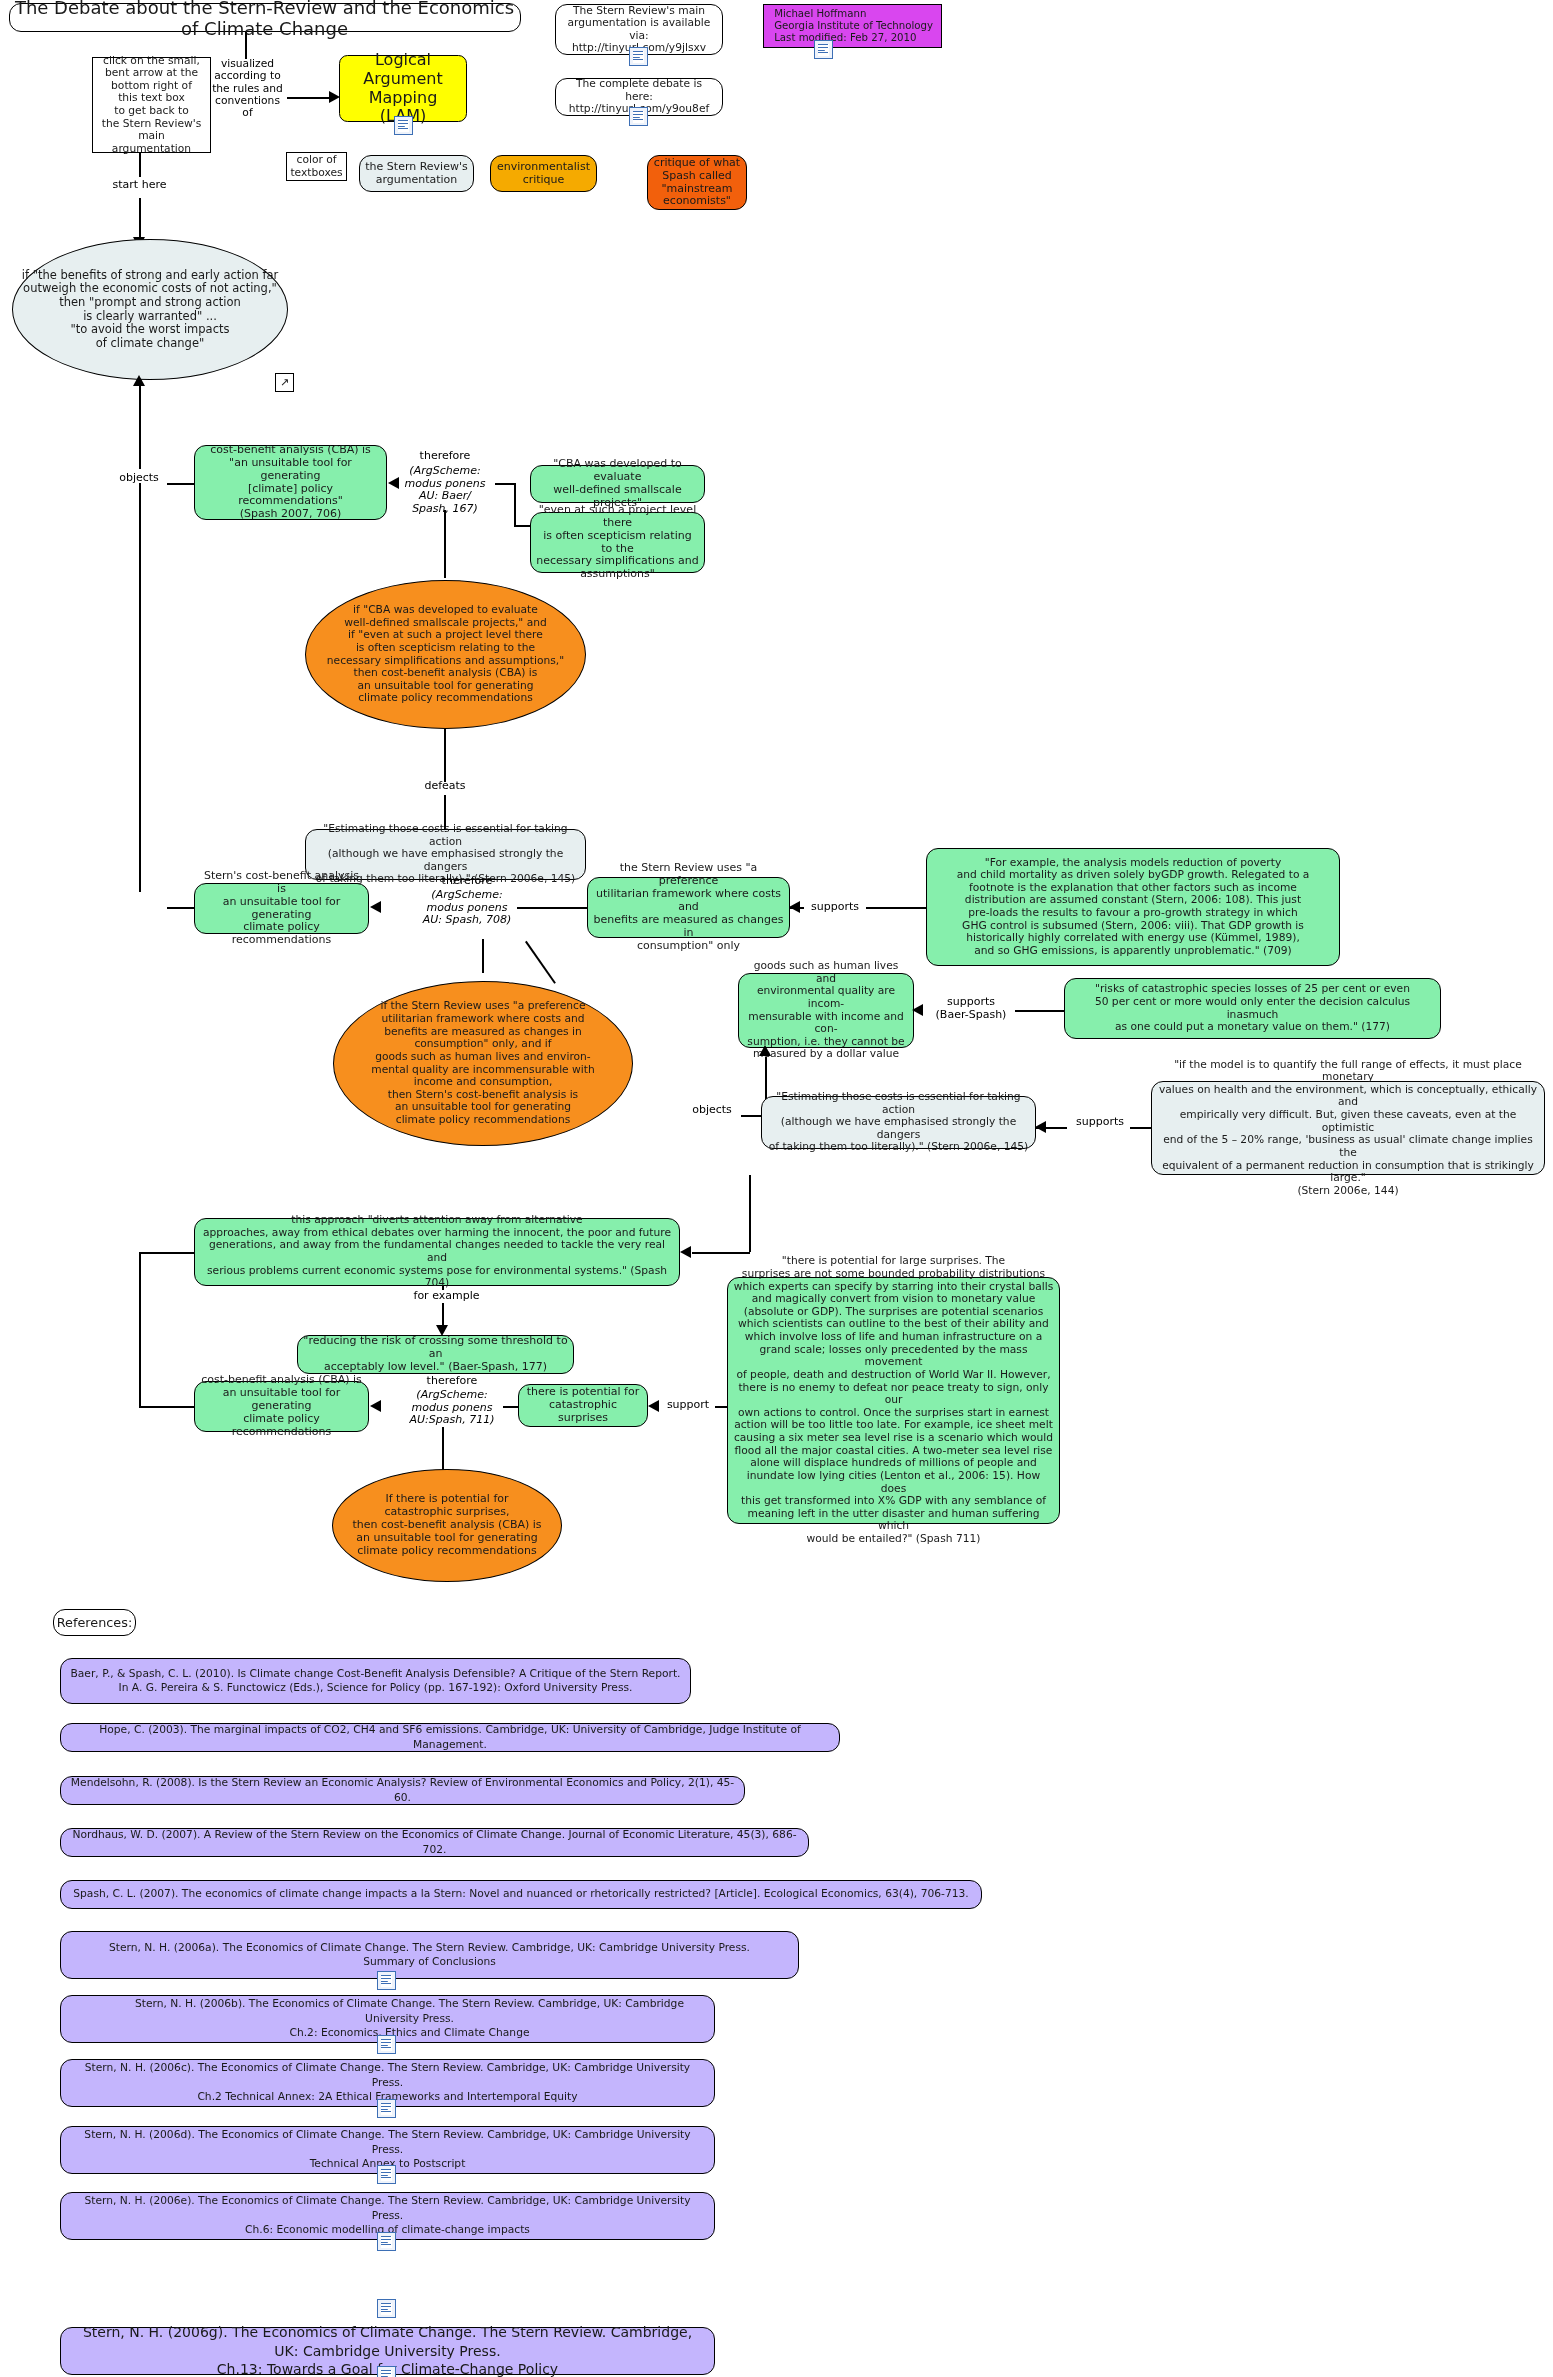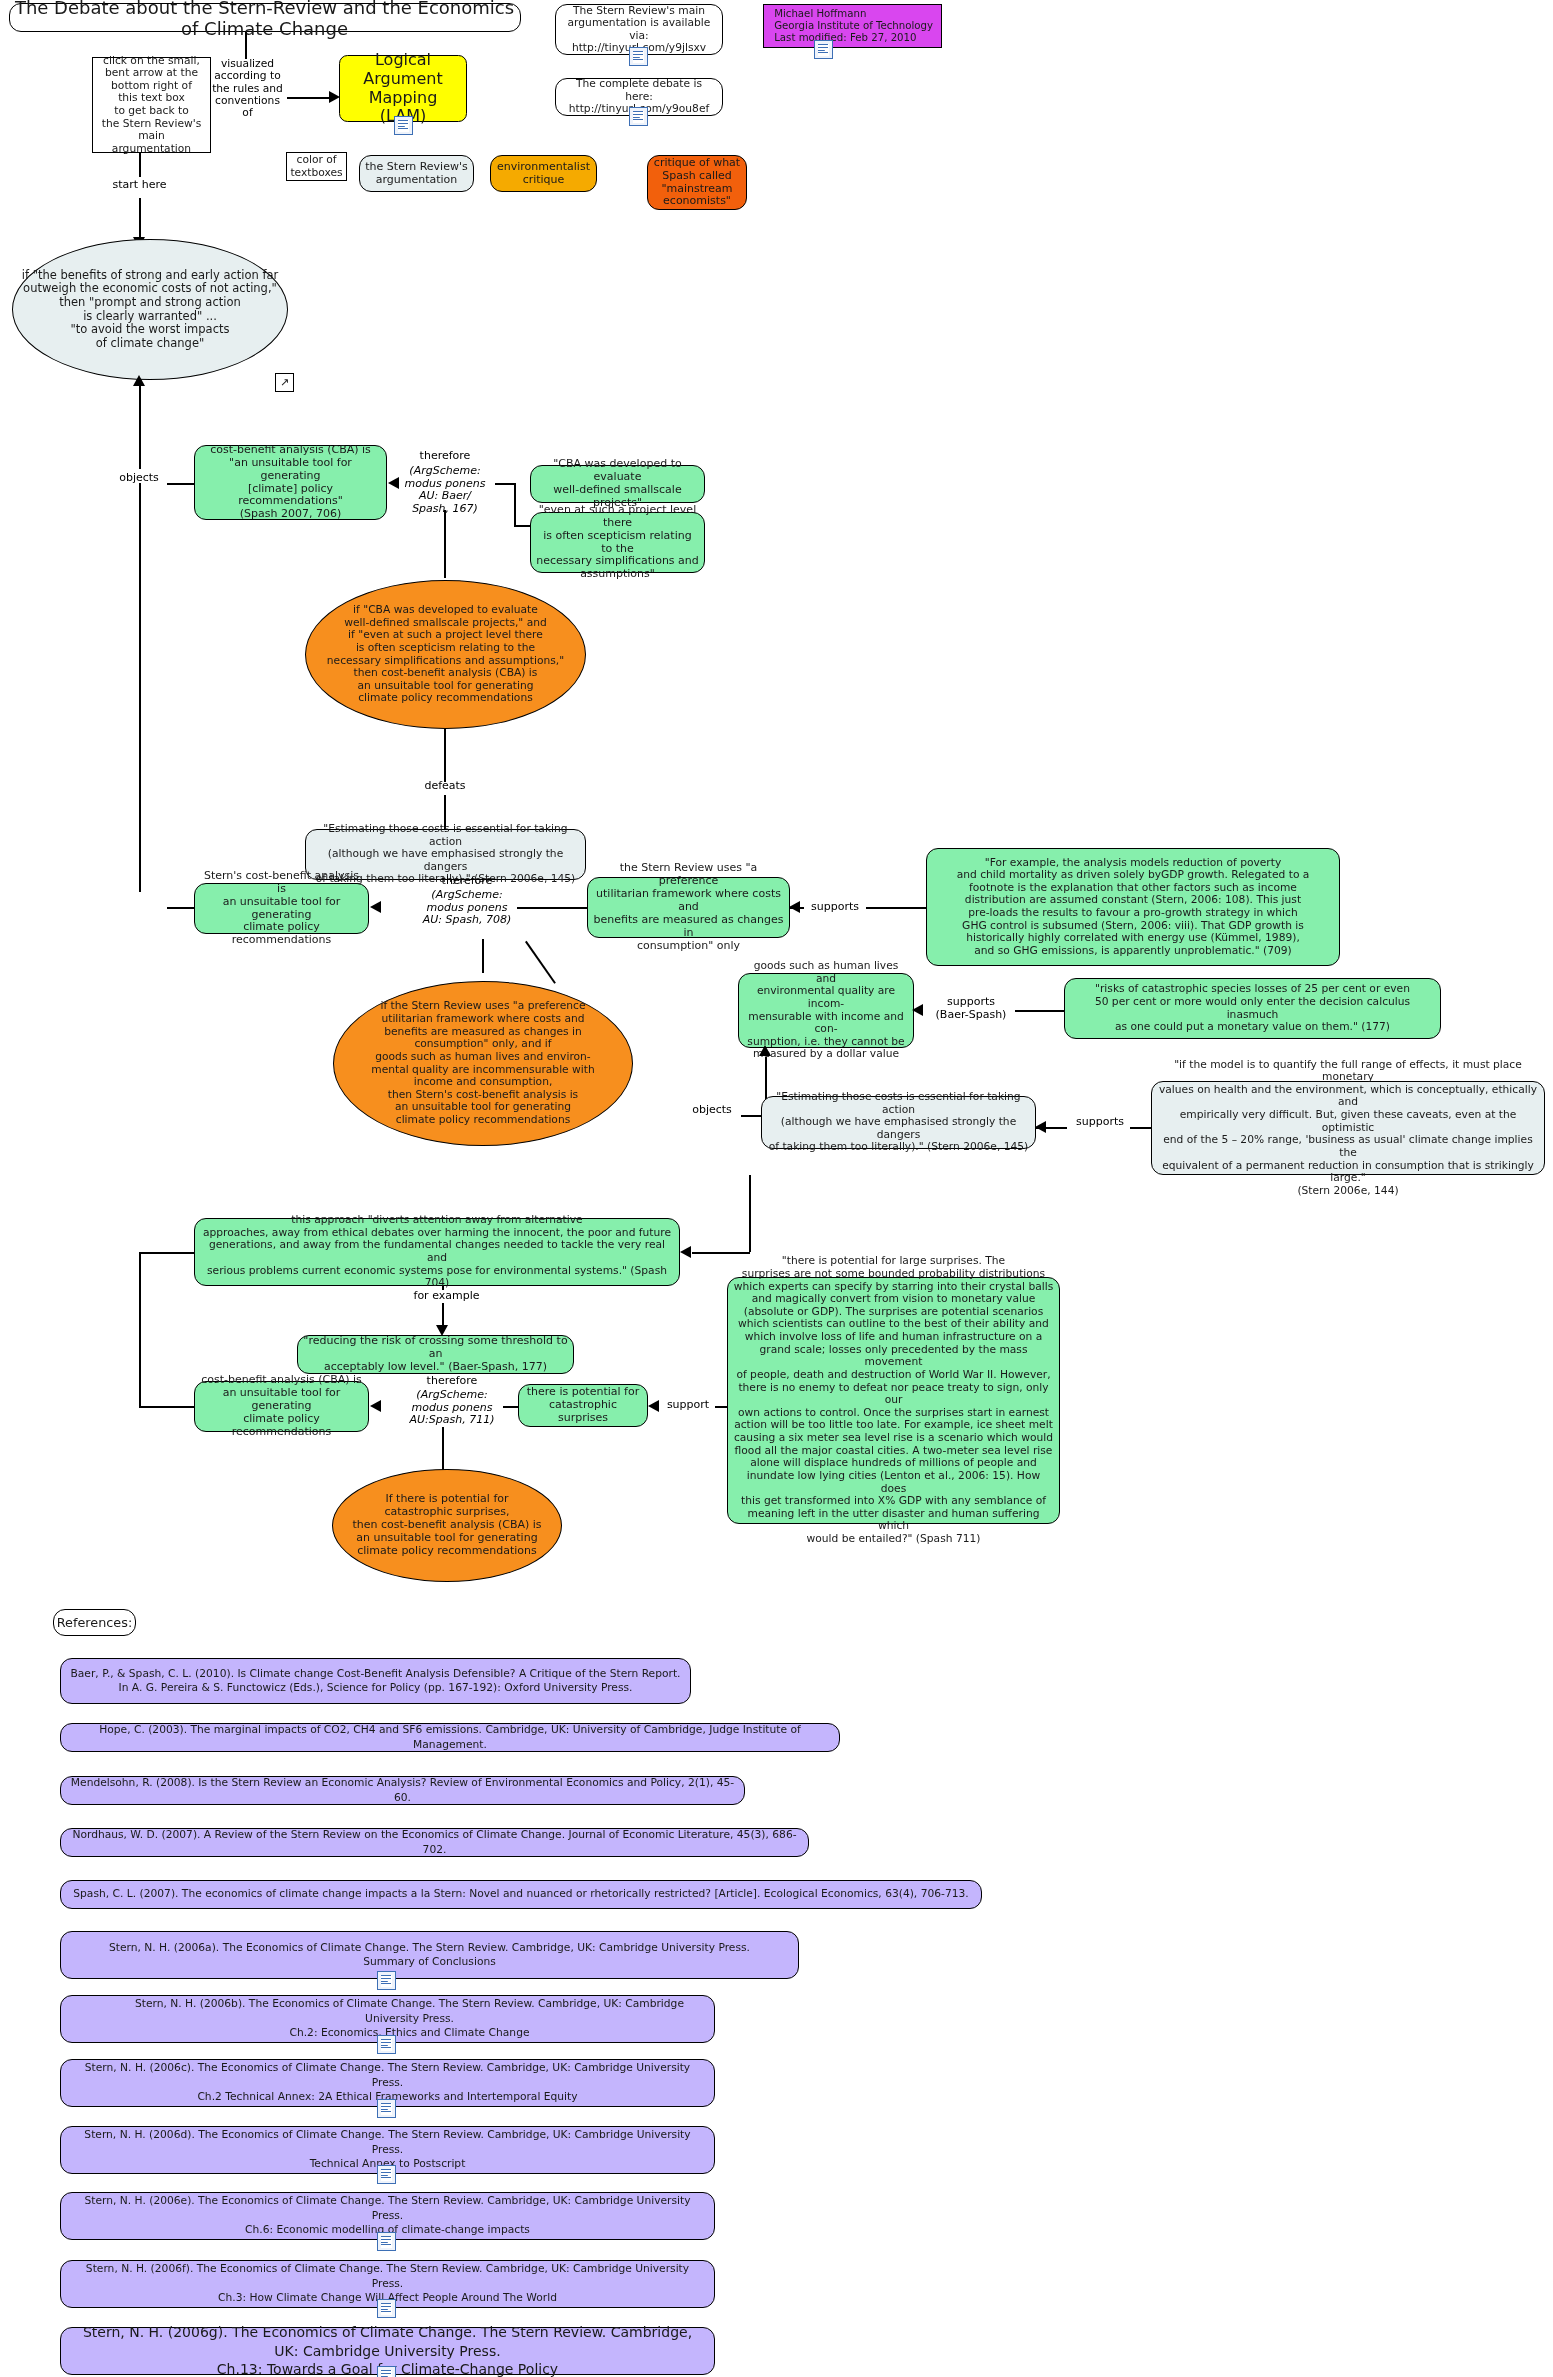--- a/index.html
+++ b/index.html
@@ -437,24 +437,20 @@
     </div>
 
   <div class="refbox" style="left:60px;top:2192px;width:655px;height:48px;font-size:10.7px;">
     <span class="txt">Stern, N. H. (2006e). The Economics of Climate Change. The Stern Review. Cambridge, UK: Cambridge University Press.
 Ch.6: Economic modelling of climate-change impacts</span>
   </div>
   <div class="noteicon" style="left:377px;top:2232px;">
       <i></i>
     </div>
 
-  <div class="refbox" style="left:60px;top:2260px;width:655px;height:48px;font-size:10.7px;">
-    <span class="txt">Stern, N. H. (2006f). The Economics of Climate Change. The Stern Review. Cambridge, UK: Cambridge University Press.
-Ch.3: How Climate Change Will Affect People Around The World</span>
-  </div>
   <div class="noteicon" style="left:377px;top:2299px;">
       <i></i>
     </div>
 
   <div class="refbox" style="left:60px;top:2327px;width:655px;height:48px;font-size:14px;">
     <span class="txt">Stern, N. H. (2006g). The Economics of Climate Change. The Stern Review. Cambridge, UK: Cambridge University Press.
 Ch.13: Towards a Goal for Climate-Change Policy</span>
   </div>
   <div class="noteicon" style="left:377px;top:2366px;">
       <i></i>

